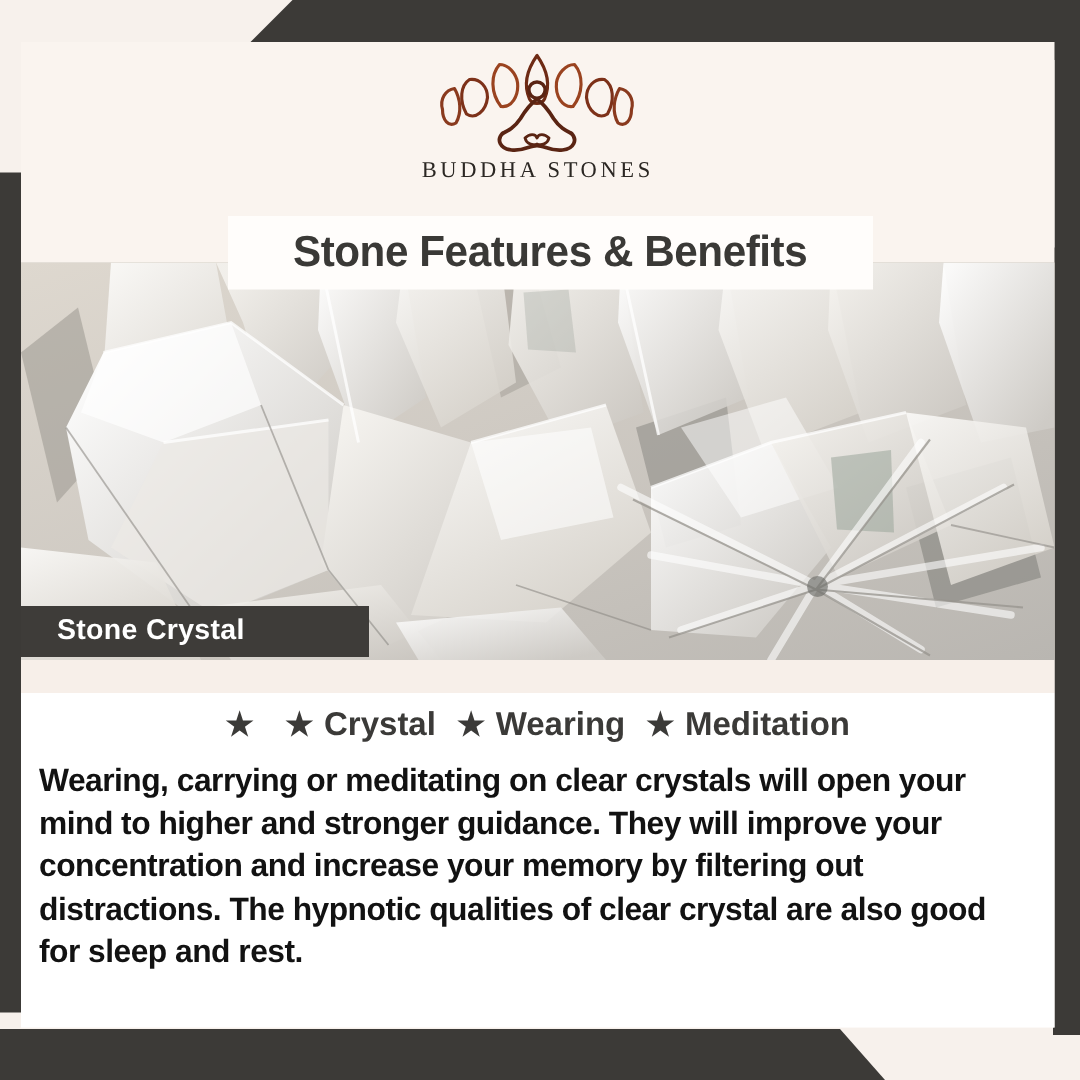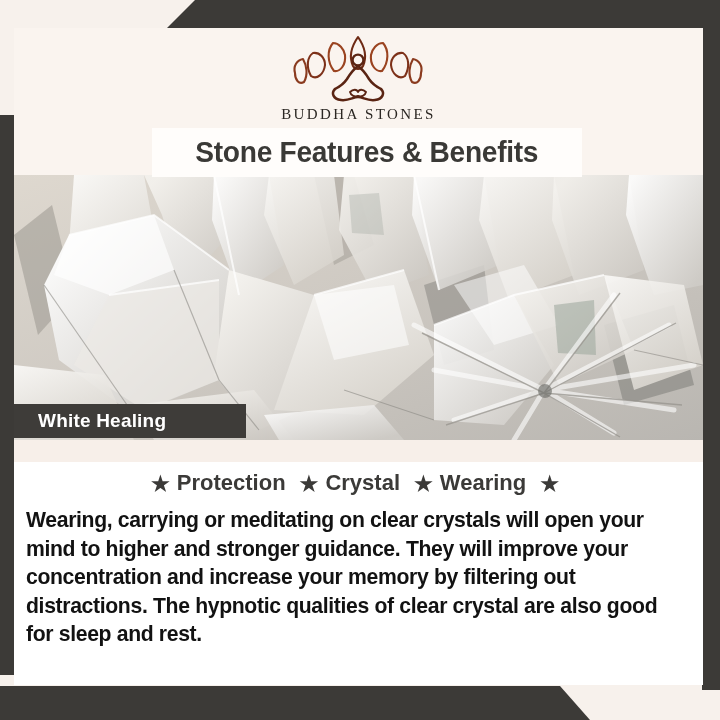--- a/index.html
+++ b/index.html
@@ -41,21 +41,21 @@
   .logo-wrap{margin-top:5px;display:flex;flex-direction:column;align-items:center;}
   .logo-mark{width:150px;height:72px;display:block;}
   .brand{
     font-family:"Liberation Serif",serif;
     font-size:15px;letter-spacing:2.4px;color:#2b2723;margin-top:1px;
     font-weight:400;
   }
 
   
   .title-band{
-    position:absolute;left:152px;top:128px;width:430px;height:49px;
+    position:absolute;left:152px;top:144px;width:430px;height:49px;
     background:#fffdfb;display:flex;align-items:center;justify-content:center;
     z-index:5;
   }
   .title-text{
     font-size:29px;font-weight:bold;color:#3a3936;letter-spacing:-0.3px;
     white-space:nowrap;
     transform:scaleX(0.97);
   }
 
   
@@ -251,41 +251,41 @@
         <path d="M30,110 L120,240"></path>
         <path d="M205,205 L245,255"></path>
         <path d="M330,215 L420,245"></path>
         <path d="M620,175 L689,190"></path>
         <path d="M160,95 L205,205"></path>
       </g>
     </svg>
   </div>
 
   <div class="photo-label">
-    <span>White Healing</span>
+    <span>Stone Crystal</span>
   </div>
 
   <div class="cream-band"></div>
   <div class="content"></div>
 
   <div class="benefits">
     <div class="benefit">
       <span class="star">★</span>
-      <span>Protection</span>
     </div>
     <div class="benefit">
       <span class="star">★</span>
       <span>Crystal</span>
     </div>
     <div class="benefit">
       <span class="star">★</span>
       <span>Wearing</span>
     </div>
     <div class="benefit">
       <span class="star">★</span>
+      <span>Meditation</span>
     </div>
   </div>
 
   <div class="body-text">
     <p>Wearing, carrying or meditating on clear crystals will open your mind to higher and stronger guidance. They will improve your concentration and increase your memory by filtering out distractions. The hypnotic qualities of clear crystal are also good for sleep and rest.</p>
   </div>
 
 </div>
 
 </body></html>

